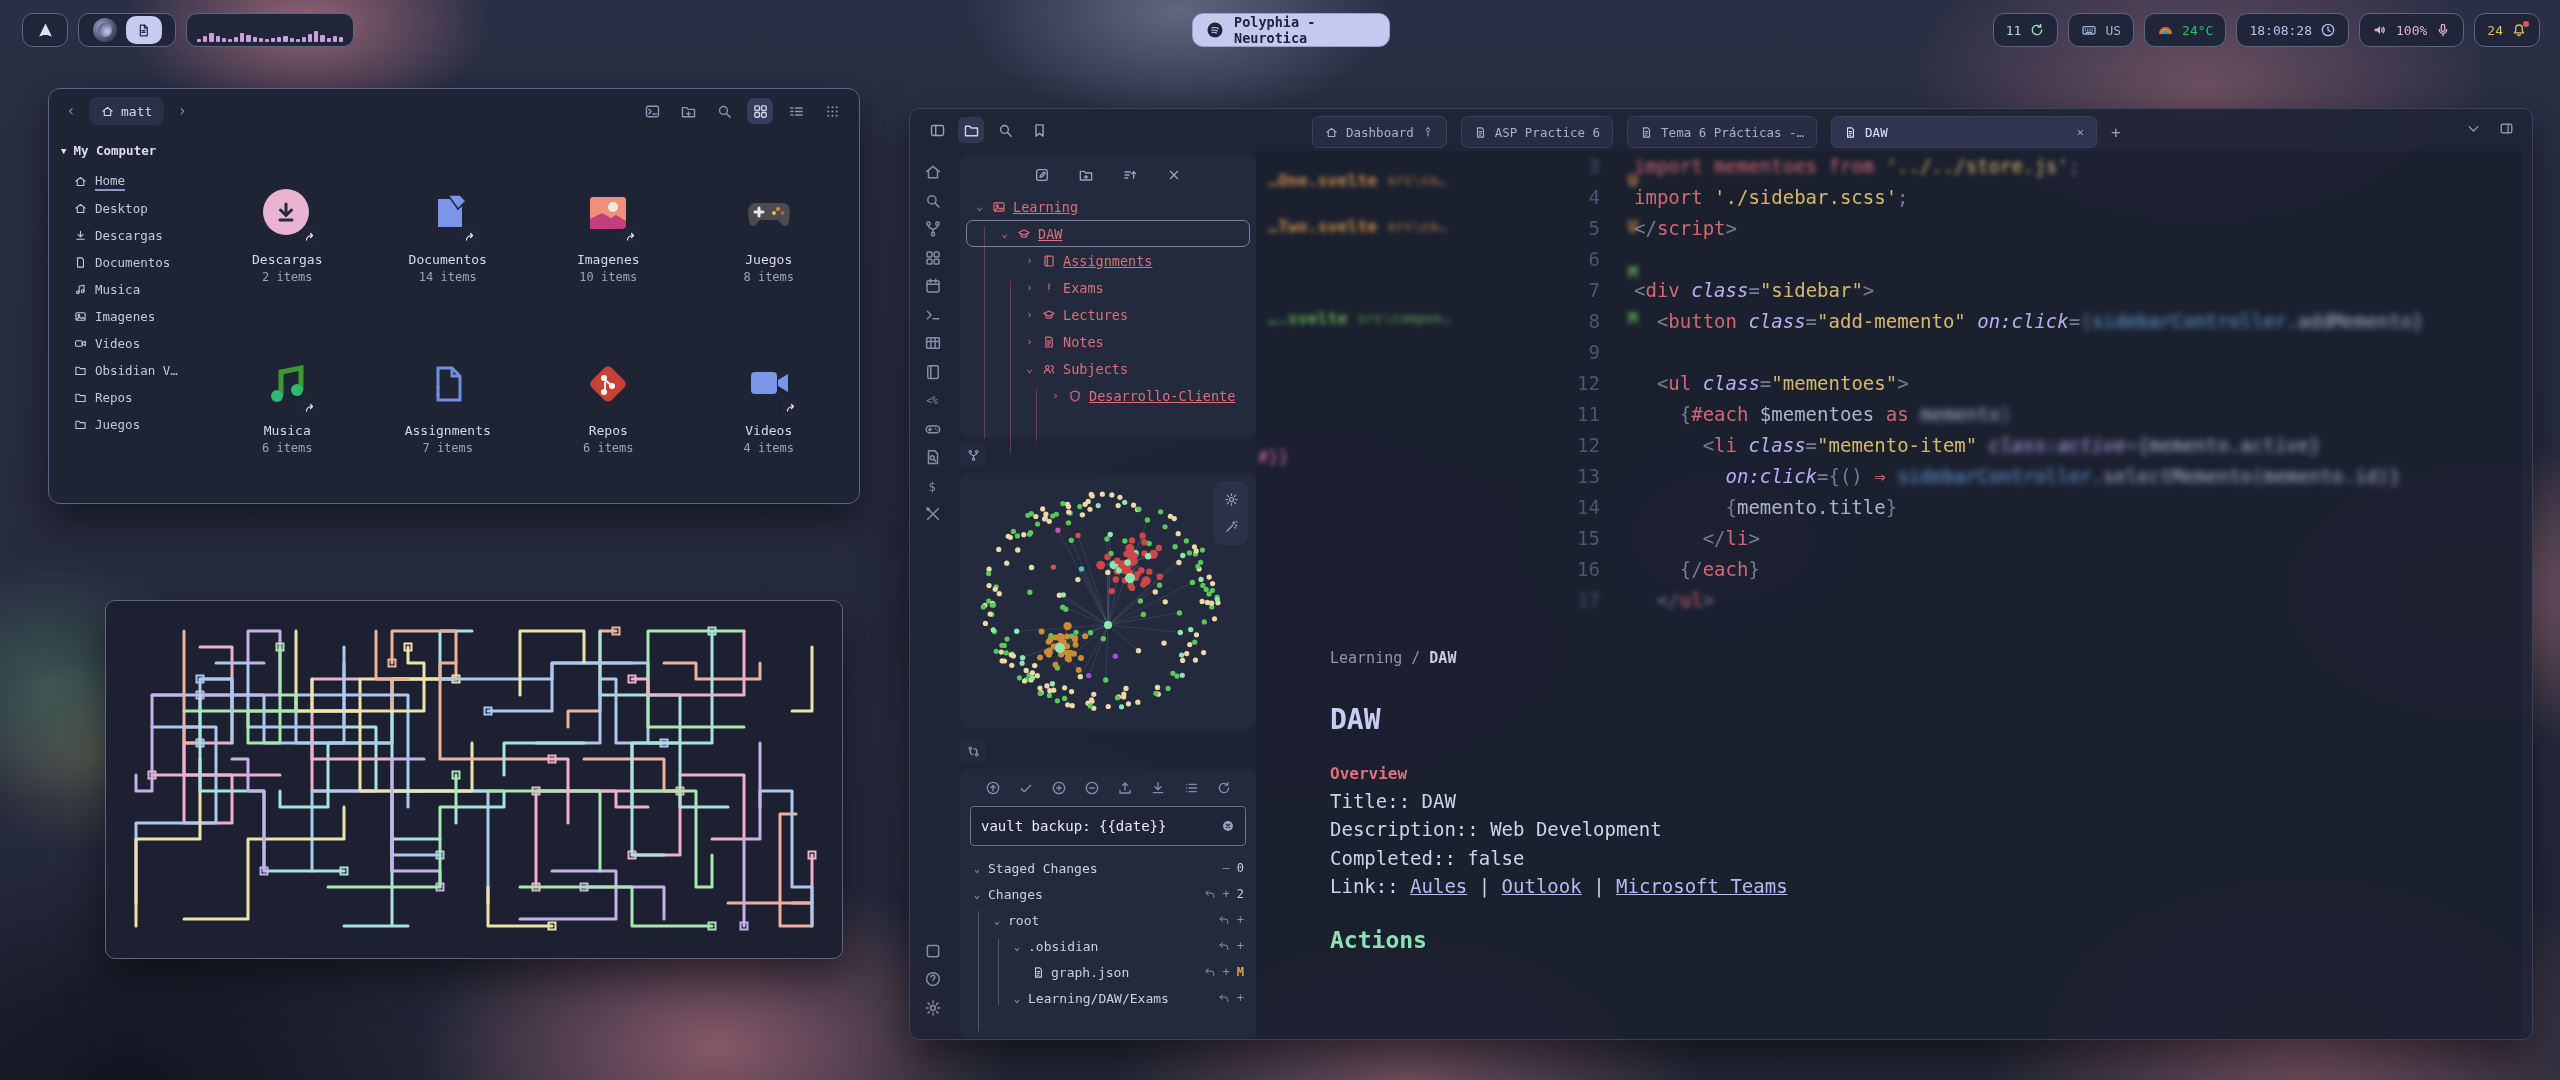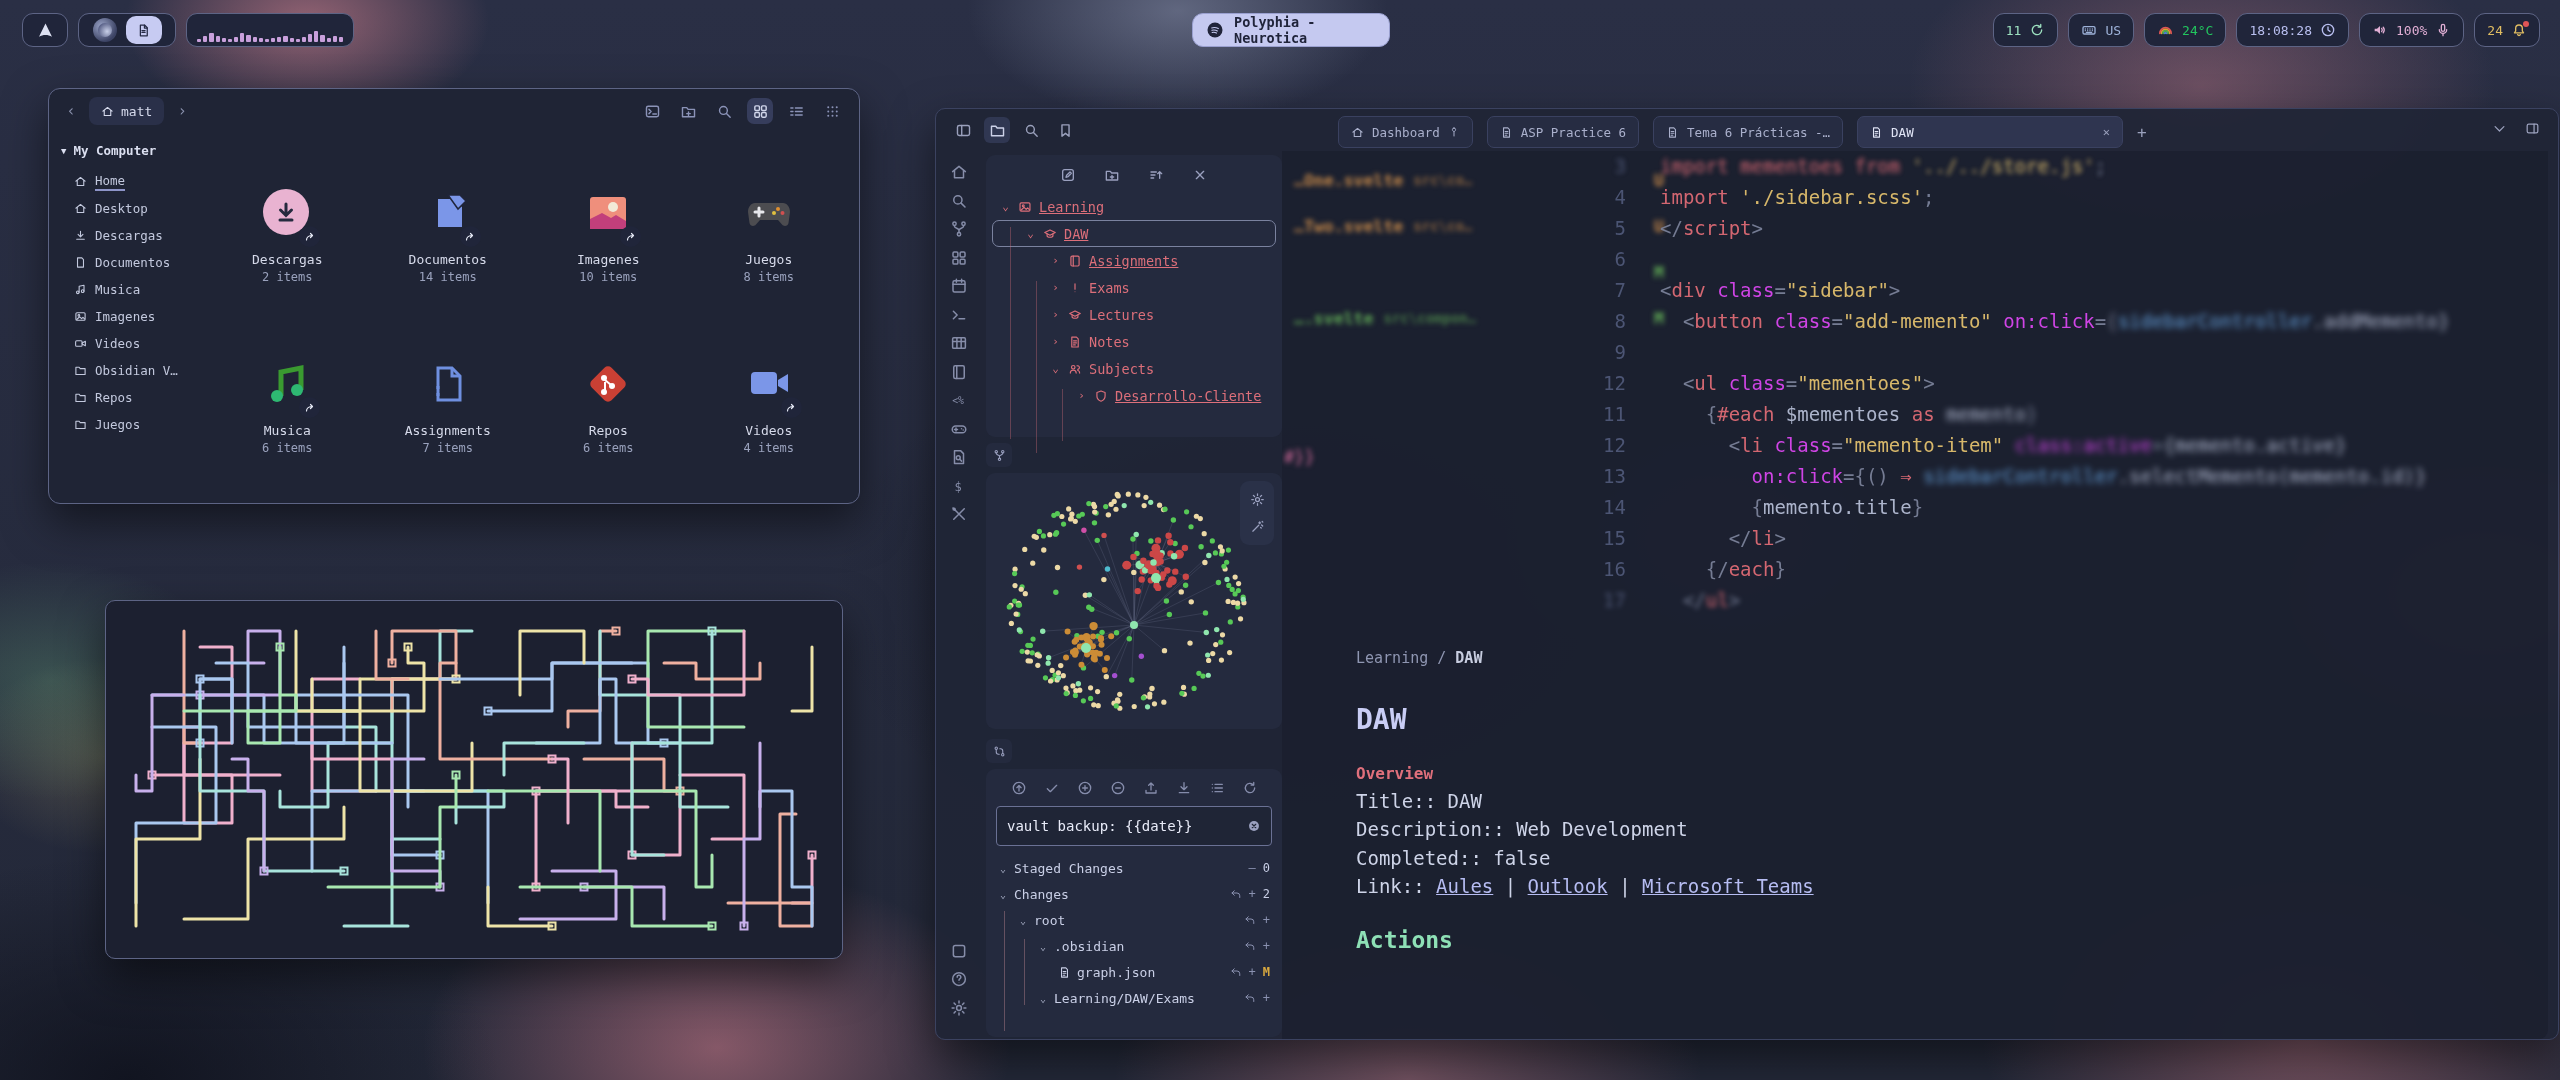--- a/index.html
+++ b/index.html
@@ -77,21 +77,21 @@
   .fg-count{font-size:12px;color:#9aa2bd;}
   .badge{position:absolute;right:-6px;bottom:-4px;width:21px;height:21px;border-radius:50%;
     background:#20253a;display:flex;align-items:center;justify-content:center;}
   .badge svg{width:12px;height:12px;stroke:#e8ecf8;fill:none;stroke-width:2.4;
     stroke-linecap:round;stroke-linejoin:round;}
   
   #art{left:105px;top:600px;width:736px;height:357px;background:#1c2030;
     border:1.5px solid #5d6485;border-radius:10px;}
   #art svg{position:absolute;left:14px;top:14px;}
   
-  #ob{left:935px;top:108px;width:1622px;height:930px;border-radius:10px;
+  #ob{left:909px;top:108px;width:1622px;height:930px;border-radius:10px;
     background:rgba(32,37,54,.95);border:1px solid #3b4260;}
   #ob-tabbar{height:42px;display:flex;align-items:center;padding:0 14px;gap:8px;}
   .tb-ic{color:#9aa0bc;font-size:17px;width:26px;height:26px;display:flex;align-items:center;
     justify-content:center;border-radius:6px;}
   .tb-ic.active{background:#303752;color:#ccd1e8;}
   #tabs{position:absolute;left:402px;top:7px;display:flex;gap:14px;align-items:center;}
   .tab{height:30px;display:flex;align-items:center;gap:8px;padding:0 12px;border-radius:7px;
     background:#262c42;border:1px solid #3a4160;color:#aab0cc;font-size:12.5px;white-space:nowrap;}
   .tab.active{background:#2f3550;color:#e0e4f5;min-width:240px;}
   .tab .ic{font-size:13px;}
@@ -135,21 +135,21 @@
   .grow-line .m{color:#d8a83f;font-weight:bold;}
   .gguide{position:absolute;width:1px;background:rgba(200,140,150,.4);}
   
   #main{position:absolute;left:346px;right:10px;top:42px;bottom:0;border-radius:0 0 9px 0;
     background:rgba(22,26,39,.45);overflow:hidden;}
   #code{position:absolute;left:300px;top:0;font-size:19px;line-height:31px;
     filter:blur(.4px);opacity:.95;}
   .cl{display:flex;white-space:pre;}
   .cl .ln{width:44px;text-align:right;margin-right:34px;color:#4f5878;}
   .tok.kw{color:#de6b75;}.tok.tag{color:#de6b75;}.tok.str{color:#e2c06e;}
-  .tok.attr{color:#d946ef;}.tok.var{color:#b4bcd4;}
+  .tok.attr{color:#c4b5fd;font-style:italic;}.tok.var{color:#b4bcd4;}
   .tok.blue{color:#6aa9e8;}.tok.pun{color:#7a8199;}
   .tok.bz{filter:blur(3px);}
   .cl.bz{filter:blur(2.4px);}
   #sc-rows{position:absolute;left:12px;top:6px;width:380px;filter:blur(2.6px);font-weight:bold;}
   .sc-row{display:flex;align-items:center;height:46px;font-size:16.5px;gap:10px;}
   .sc-row .path{opacity:.65;font-size:14px;}
   .sc-row .bdg{margin-left:auto;margin-right:10px;}
   .sc-o{color:#c88a4a;}.sc-g{color:#5fa855;}
   #stray{position:absolute;left:2px;top:296px;color:#d06a9a;font-size:17px;filter:blur(2.6px);}
   #note{position:absolute;left:74px;top:498px;width:900px;}

